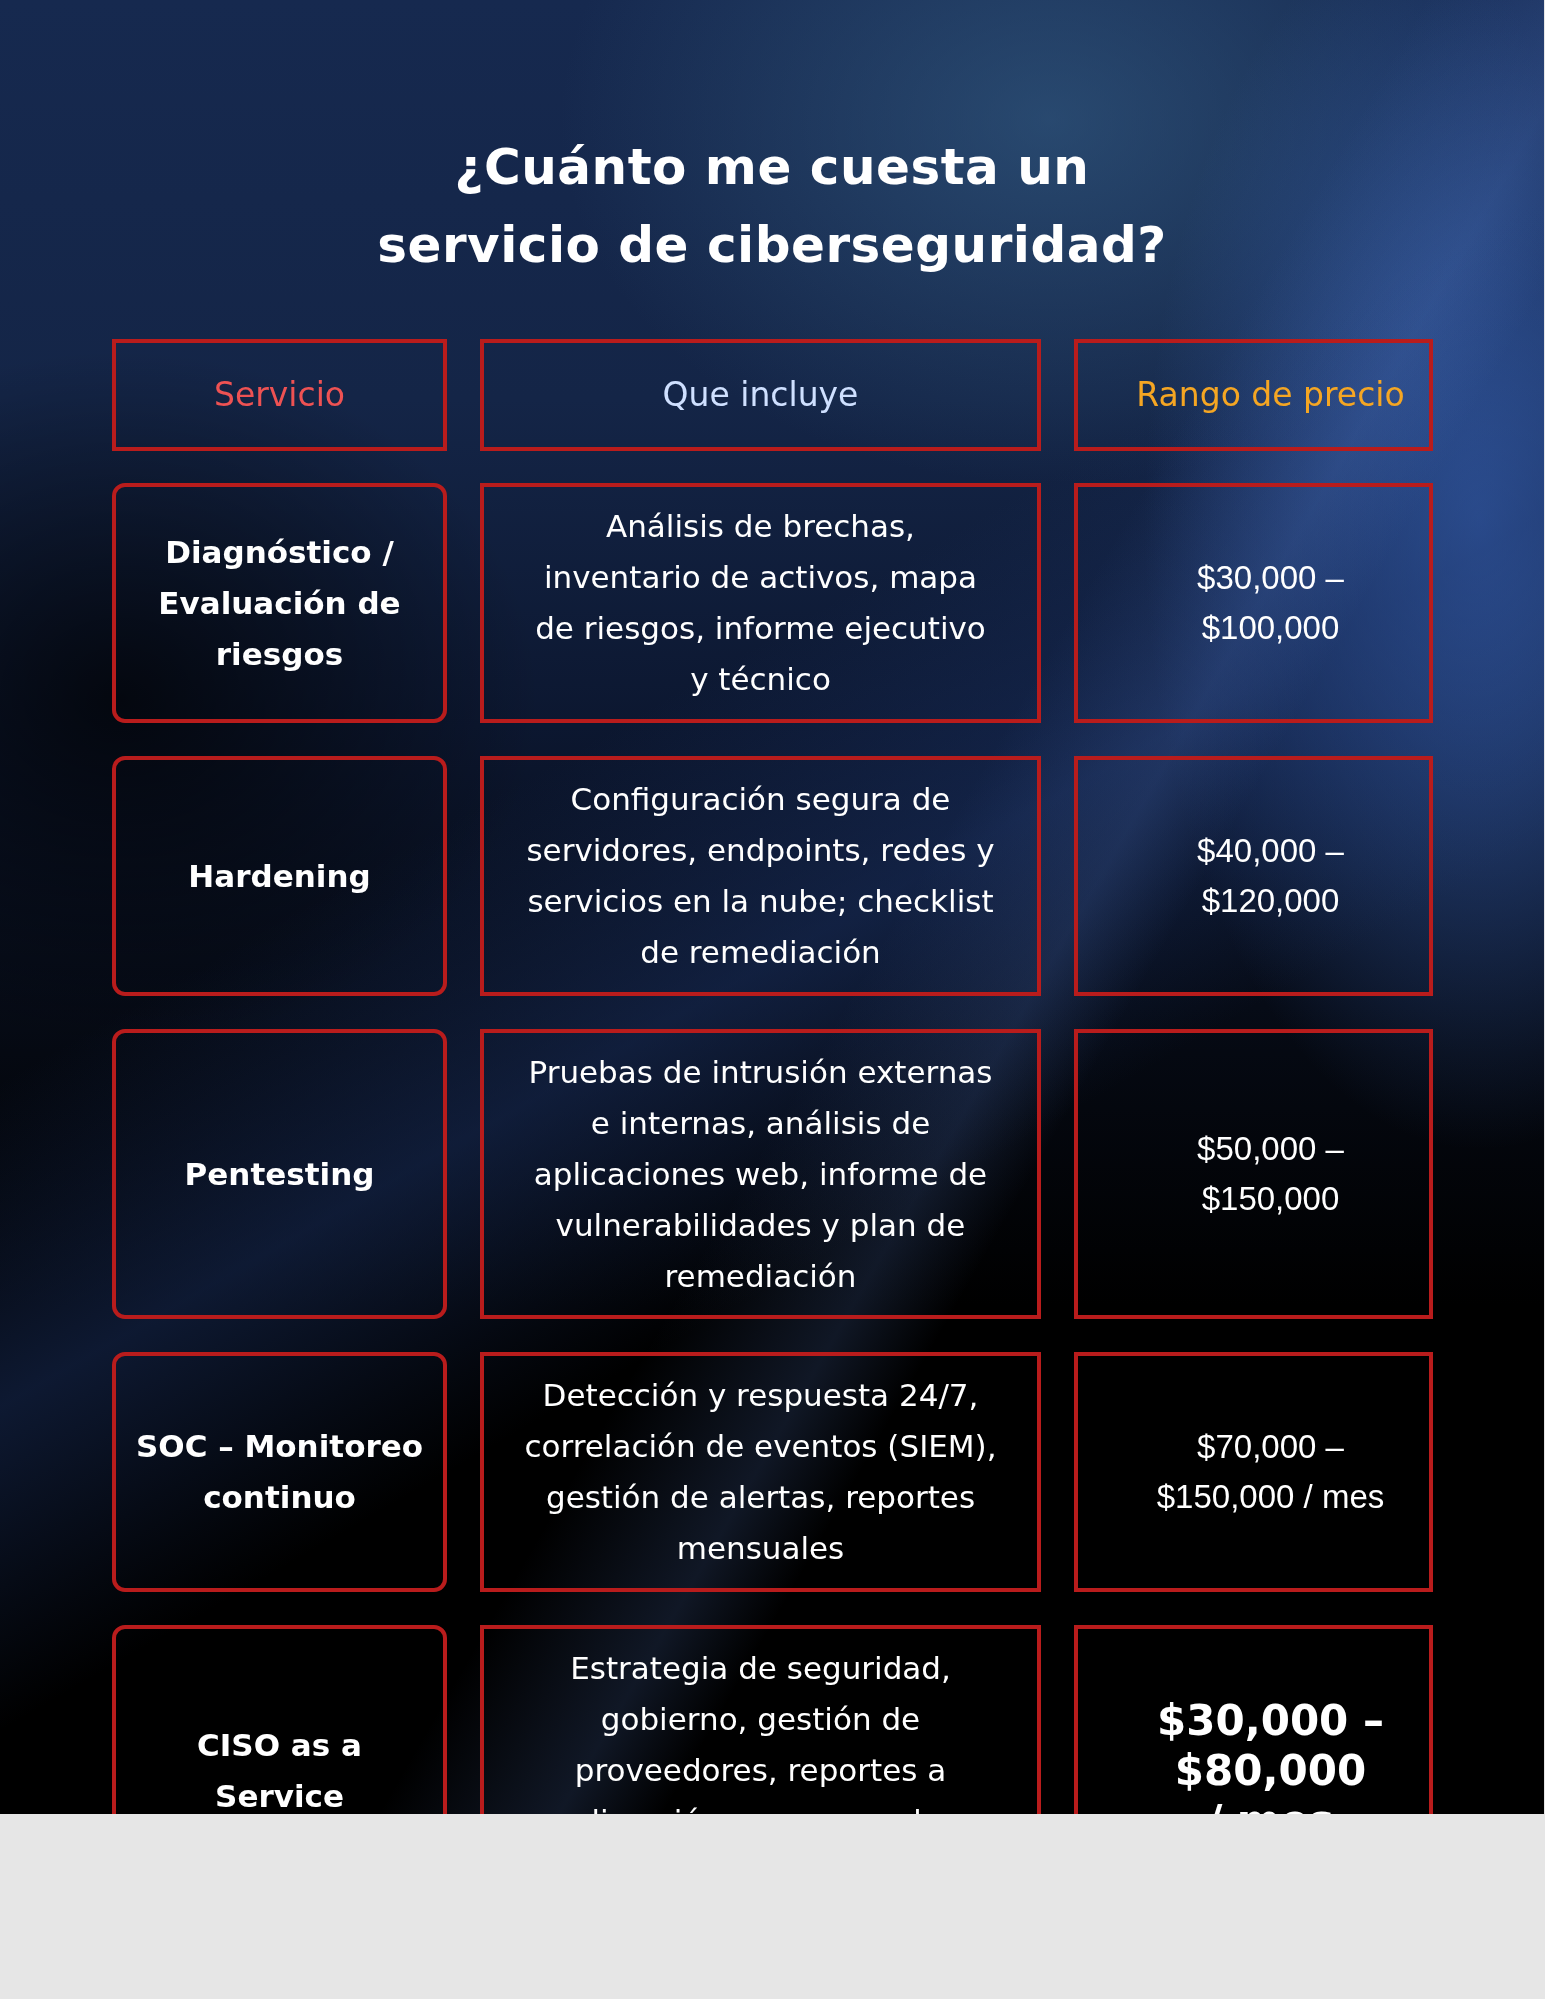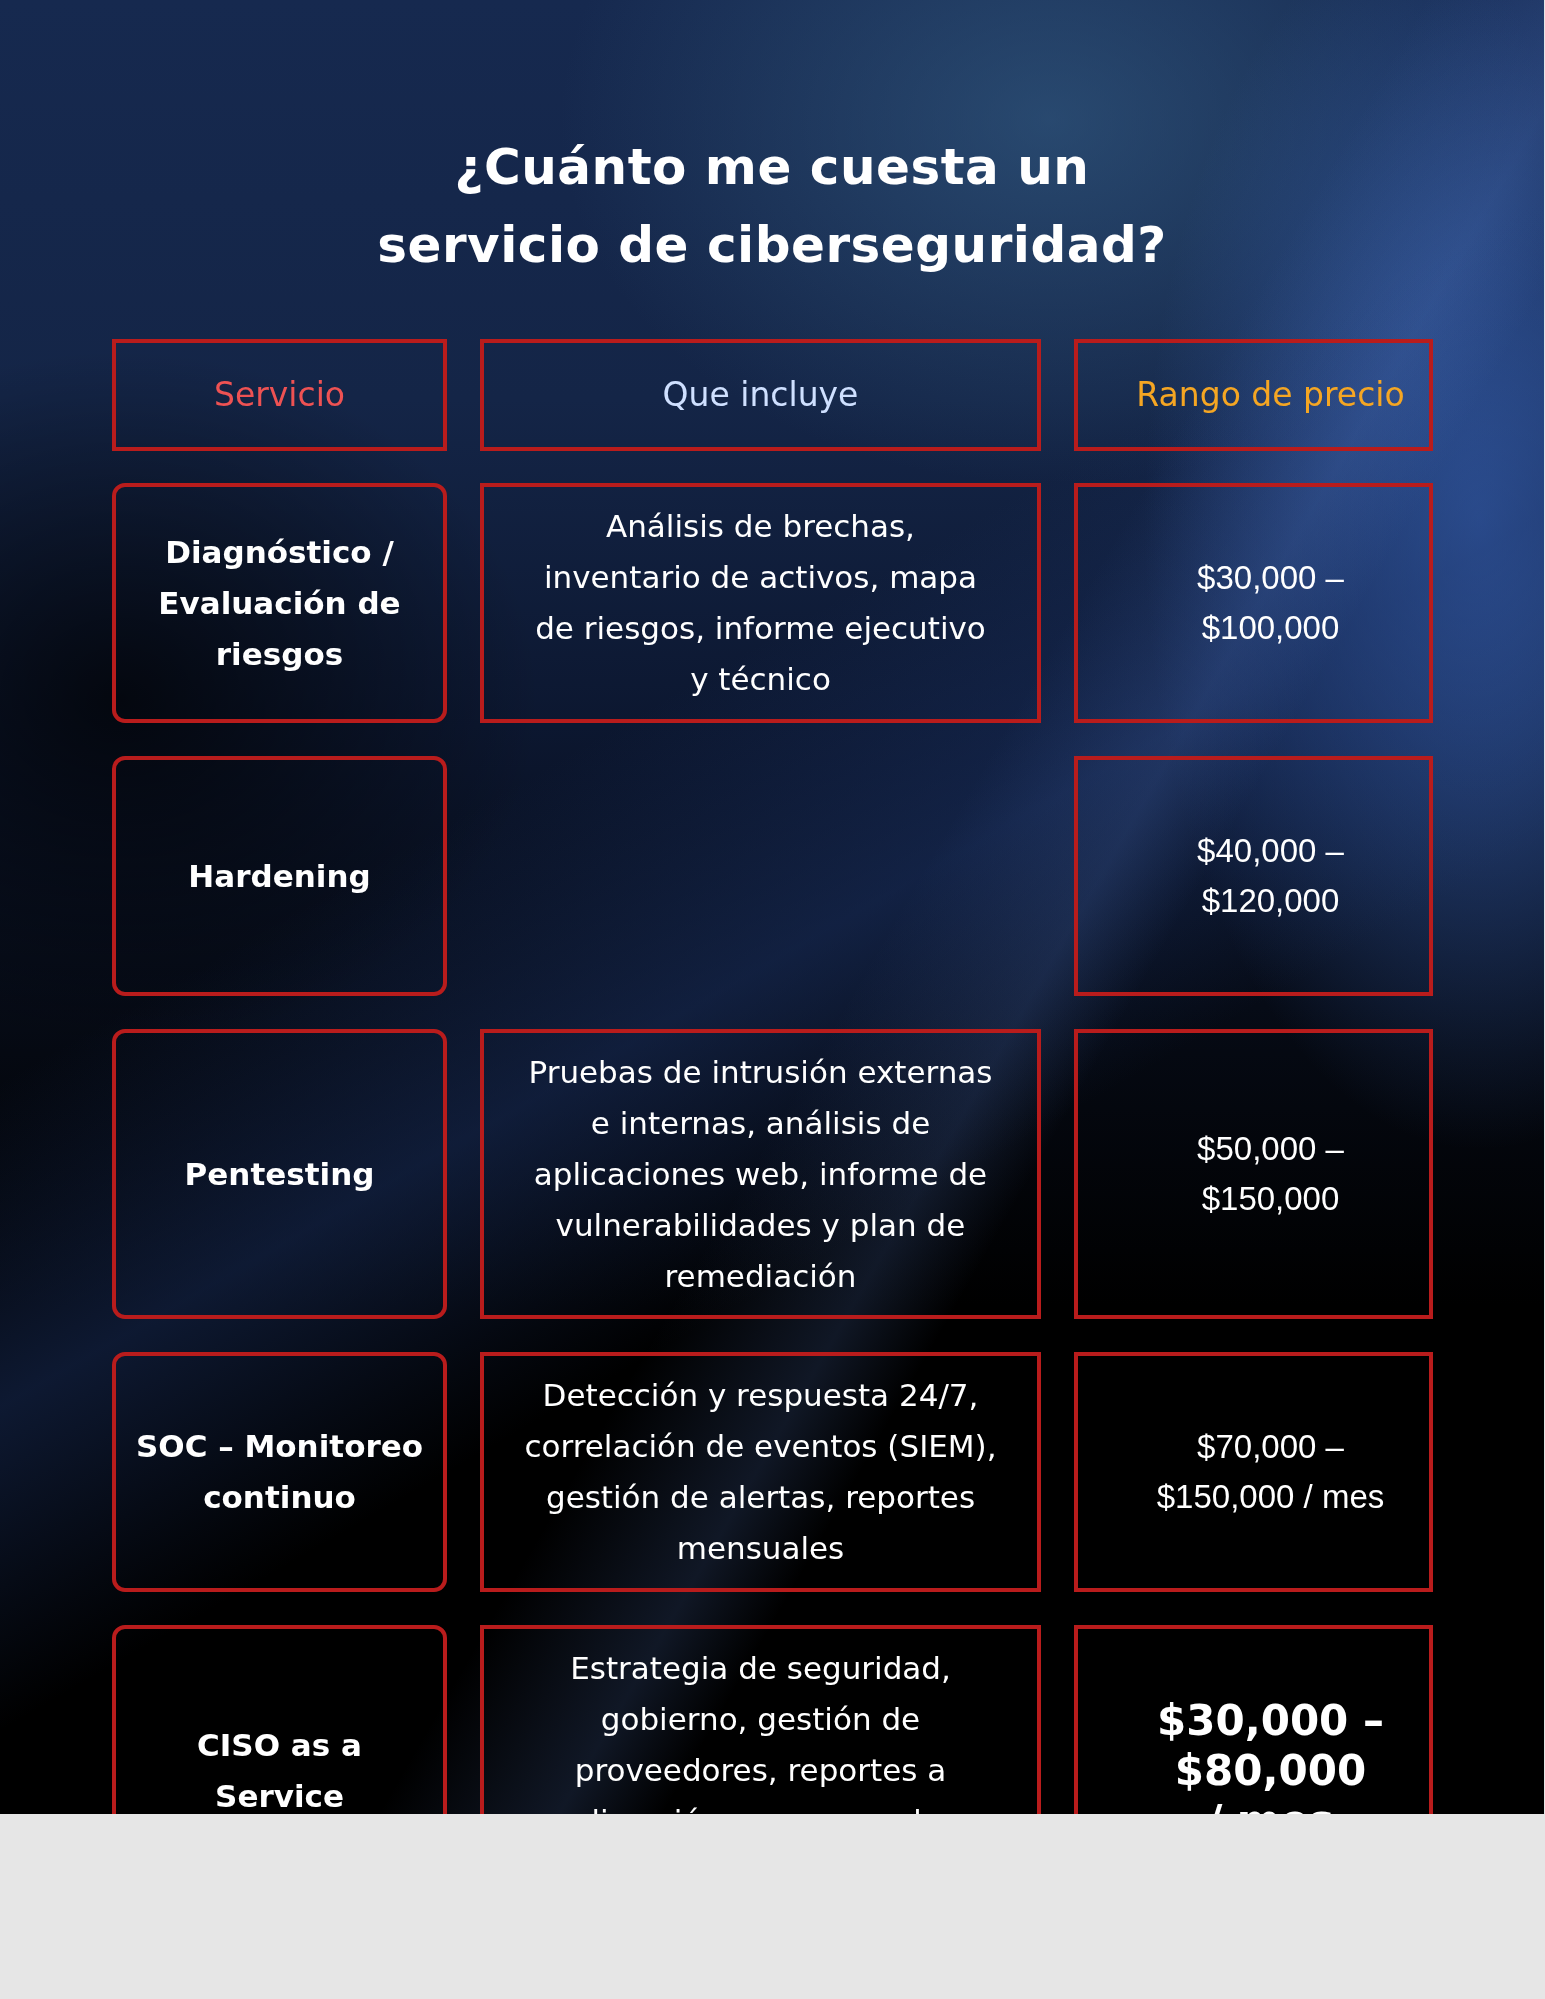--- a/index.html
+++ b/index.html
@@ -76,20 +76,26 @@
 y técnico</span>
   </div>
   <div class="cell price c3" style="top:483px;height:240px;">
     <span class="txt">$30,000 –
 $100,000</span>
   </div>
 
   <div class="cell svc c1" style="top:756px;height:240px;">
     <span class="txt">Hardening</span>
   </div>
+  <div class="cell inc c2" style="top:756px;height:240px;">
+    <span class="txt">Configuración segura de
+servidores, endpoints, redes y
+servicios en la nube; checklist
+de remediación</span>
+  </div>
   <div class="cell price c3" style="top:756px;height:240px;">
     <span class="txt">$40,000 –
 $120,000</span>
   </div>
 
   <div class="cell svc c1" style="top:1029px;height:290px;">
     <span class="txt">Pentesting</span>
   </div>
   <div class="cell inc c2" style="top:1029px;height:290px;">
     <span class="txt">Pruebas de intrusión externas

